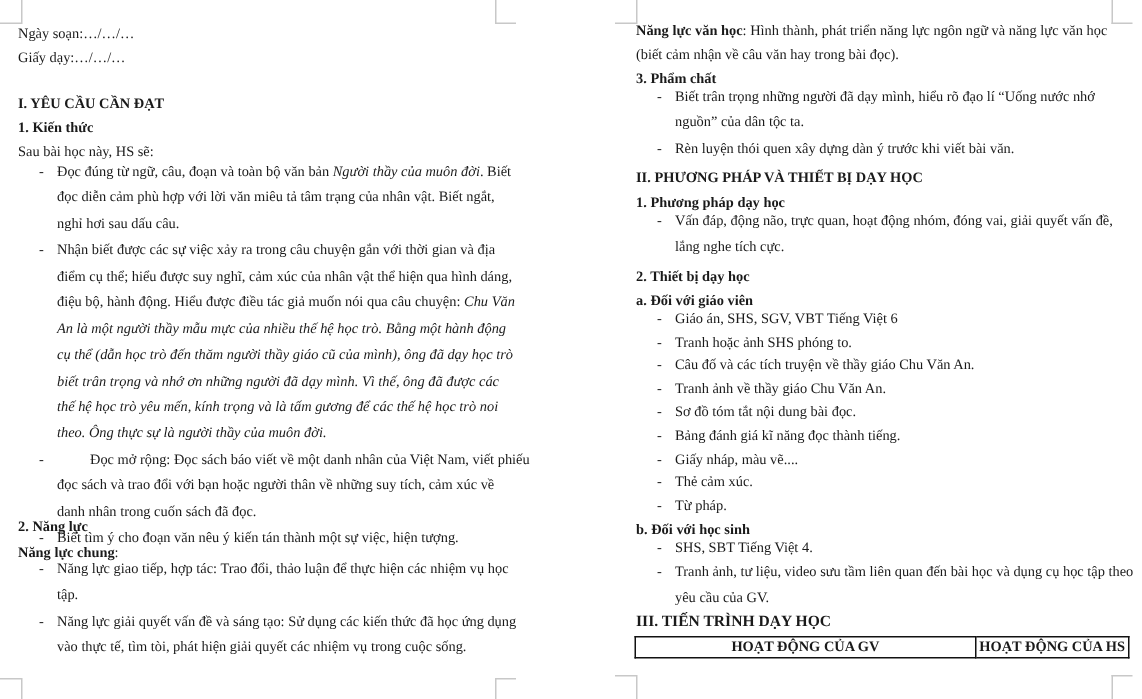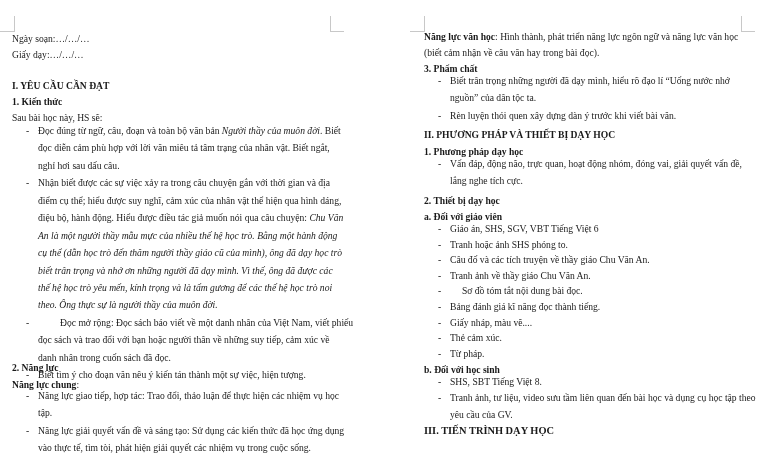--- a/index.html
+++ b/index.html
@@ -1,18 +1,18 @@
 <!DOCTYPE html>
 <html><head>
 <meta charset="utf-8">
 <style>
   html, body { margin:0; padding:0; }
   body { width:761px; height:466px; background:#ffffff; overflow:hidden; position:relative;
          font-family:"Liberation Serif", "DejaVu Serif", serif; font-size:9.6px; color:#1a1a1a; }
-  .page { position:absolute; top:16px; height:346px; }
+  .page { position:absolute; top:0; height:346px; }
   .page-left { left:0; width:380px; }
   .page-right { left:380px; width:381px; }
   .crop { position:absolute; background:#c8c8c8; }
   .line { position:absolute; white-space:nowrap; line-height:13px; }
   .b { font-weight:bold; }
   .i { font-style:italic; }
   .title { color:#2e3a7a; }
   table.hd { position:absolute; left:43px; top:424px; width:330px; border-collapse:collapse; }
   table.hd td { border:1.2px solid #111; height:13px; padding:0 2px; font-weight:bold; font-size:9.6px; line-height:13px; white-space:nowrap; }
 </style>
@@ -50,21 +50,21 @@
         <div class="line" style="left: 38px; top: 34.9px;"><span>điệu bộ, hành động. Hiểu được điều tác giả muốn nói qua câu chuyện: </span><span class="i">Chu Văn</span></div>
         <div class="line" style="left: 38px; top: 52.35px;"><span class="i">An là một người thầy mẫu mực của nhiều thế hệ học trò. Bằng một hành động</span></div>
         <div class="line" style="left: 38px; top: 69.8px;"><span class="i">cụ thể (dẫn học trò đến thăm người thầy giáo cũ của mình), ông đã dạy học trò</span></div>
         <div class="line" style="left: 38px; top: 87.25px;"><span class="i">biết trân trọng và nhớ ơn những người đã dạy mình. Vì thế, ông đã được các</span></div>
         <div class="line" style="left: 38px; top: 104.7px;"><span class="i">thế hệ học trò yêu mến, kính trọng và là tấm gương để các thế hệ học trò noi</span></div>
         <div class="line" style="left: 38px; top: 122.15px;"><span class="i">theo. Ông thực sự là người thầy của muôn đời.</span></div>
       </div>
       <div style="position: absolute; left: 0px; top: 191.95px; width: 100%;">
         <span class="line" style="left: 26px; top: 0px;">-</span>
         <div class="line" style="left: 38px; top: 0px; margin-left: 22px;"><span>Đọc mở rộng: Đọc sách báo viết về một danh nhân của Việt Nam, viết phiếu</span></div>
-        <div class="line" style="left: 38px; top: 17.45px;"><span>đọc sách và trao đổi với bạn hoặc người thân về những suy tiếp, cảm xúc về</span></div>
+        <div class="line" style="left: 38px; top: 17.45px;"><span>đọc sách và trao đổi với bạn hoặc người thân về những suy tích, cảm xúc về</span></div>
         <div class="line" style="left: 38px; top: 34.9px;"><span>danh nhân trong cuốn sách đã đọc.</span></div>
       </div>
       <div style="position: absolute; left: 0px; top: 244.3px; width: 100%;">
         <span class="line" style="left: 26px; top: 0px;">-</span>
         <div class="line" style="left: 38px; top: 0px;"><span>Biết tìm ý cho đoạn văn nêu ý kiến tán thành một sự việc, hiện tượng.</span></div>
       </div>
     </div>
 
   <div class="line b" style="left:12px;top:345px;">2. Năng lực</div>
   <div class="line" style="left:12px;top:362px;">
@@ -135,21 +135,21 @@
       <div style="position: absolute; left: 0px; top: 31.2px; width: 100%;">
         <span class="line" style="left: 58px; top: 0px;">-</span>
         <div class="line" style="left: 70px; top: 0px;"><span>Câu đố và các tích truyện về thầy giáo Chu Văn An.</span></div>
       </div>
       <div style="position: absolute; left: 0px; top: 46.8px; width: 100%;">
         <span class="line" style="left: 58px; top: 0px;">-</span>
         <div class="line" style="left: 70px; top: 0px;"><span>Tranh ảnh về thầy giáo Chu Văn An.</span></div>
       </div>
       <div style="position: absolute; left: 0px; top: 62.4px; width: 100%;">
         <span class="line" style="left: 58px; top: 0px;">-</span>
-        <div class="line" style="left: 70px; top: 0px; margin-left: 12px;"><span>Sơ đồ tóm tắt nội dung bài đọc.</span></div>
+        <div class="line" style="left: 70px; top: 0px;"><span>Sơ đồ tóm tắt nội dung bài đọc.</span></div>
       </div>
       <div style="position: absolute; left: 0px; top: 78px; width: 100%;">
         <span class="line" style="left: 58px; top: 0px;">-</span>
         <div class="line" style="left: 70px; top: 0px;"><span>Bảng đánh giá kĩ năng đọc thành tiếng.</span></div>
       </div>
       <div style="position: absolute; left: 0px; top: 93.6px; width: 100%;">
         <span class="line" style="left: 58px; top: 0px;">-</span>
         <div class="line" style="left: 70px; top: 0px;"><span>Giấy nháp, màu vẽ....</span></div>
       </div>
       <div style="position: absolute; left: 0px; top: 109.2px; width: 100%;">
@@ -159,24 +159,32 @@
       <div style="position: absolute; left: 0px; top: 124.8px; width: 100%;">
         <span class="line" style="left: 58px; top: 0px;">-</span>
         <div class="line" style="left: 70px; top: 0px;"><span>Từ pháp.</span></div>
       </div>
     </div>
 
   <div class="line b" style="left:44px;top:347px;">b. Đối với học sinh</div>
   <div id="hs-list" style="position:absolute;left:0;top:359px;width:381px;">
       <div style="position: absolute; left: 0px; top: 0px; width: 100%;">
         <span class="line" style="left: 58px; top: 0px;">-</span>
-        <div class="line" style="left: 70px; top: 0px;"><span>SHS, SBT Tiếng Việt 8.</span></div>
+        <div class="line" style="left: 70px; top: 0px;"><span>SHS, SBT Tiếng Việt 4.</span></div>
       </div>
       <div style="position: absolute; left: 0px; top: 16.3px; width: 100%;">
         <span class="line" style="left: 58px; top: 0px;">-</span>
         <div class="line" style="left: 70px; top: 0px;"><span>Tranh ảnh, tư liệu, video sưu tầm liên quan đến bài học và dụng cụ học tập theo</span></div>
         <div class="line" style="left: 70px; top: 16.3px;"><span>yêu cầu của GV.</span></div>
       </div>
     </div>
 
   <div class="line b" style="left:44px;top:408px;font-size:10.4px;">III. TIẾN TRÌNH DẠY HỌC</div>
 
+  <table class="hd">
+    <tbody>
+        <tr>
+      <td style="width:224px;text-align:center;">HOẠT ĐỘNG CỦA GV</td>
+      <td style="text-align:left;">HOẠT ĐỘNG CỦA HS</td>
+    </tr>
+  </tbody>
+    </table>
 </div>
 
 </body></html>

